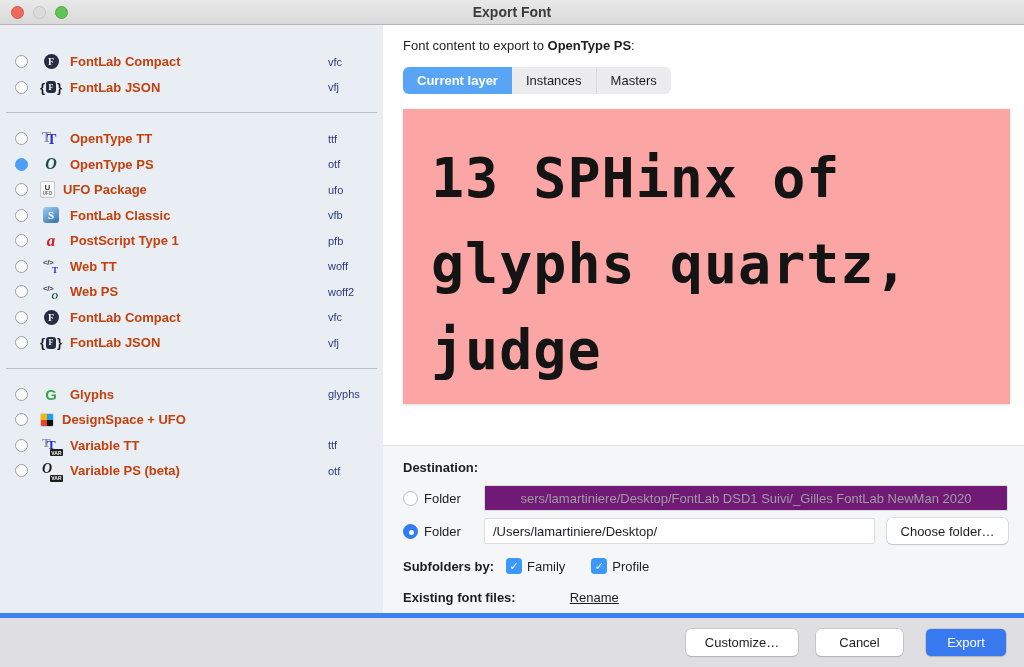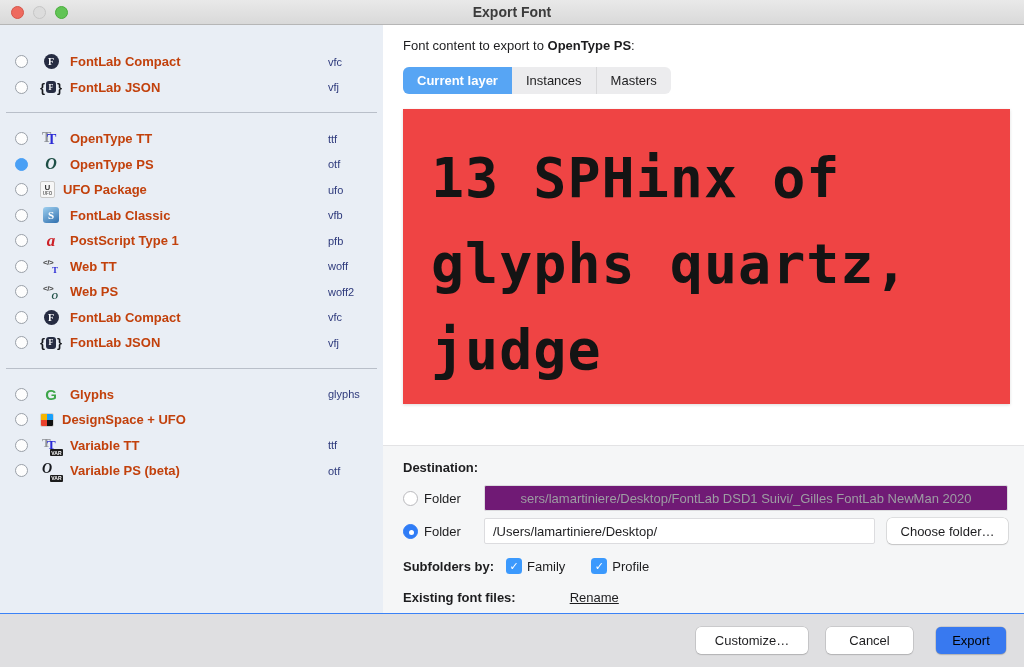--- a/index.html
+++ b/index.html
@@ -82,21 +82,21 @@
   
   .chead { padding:13px 0 0 20px; font-size:13px; color:#1d1d1f; }
   .chead b { font-weight:bold; }
   .tabs { display:inline-flex; margin:14px 0 0 20px; border-radius:6px; overflow:hidden;
     background:#ececee; height:27px; align-items:stretch; }
   .tab { font-size:13px; color:#1d1d1f; padding:0 14px; display:flex; align-items:center;
     border-right:1px solid #d8d8da; }
   .tab:last-child { border-right:none; }
   .tab.active { background:#57a5f4; color:#fff; font-weight:bold; border-right:none; }
 
-  .preview { margin:15px 0 0 20px; width:607px; height:295px; background:#ef4444;
+  .preview { margin:15px 0 0 20px; width:607px; height:295px; background:#fca5a5;
     box-shadow:0 1px 3px rgba(0,0,0,.14); padding:26px 0 0 28px; overflow:hidden; }
   .pline { font-family:"DejaVu Sans Mono","Liberation Mono",monospace; font-weight:bold;
     font-size:55px; line-height:86px; color:#141414; letter-spacing:1px; white-space:nowrap; }
 
   
   .dest { position:absolute; left:0; right:0; top:420px; bottom:0;
     background:#f5f6f7; border-top:1px solid #e3e3e5; padding:14px 16px 0 20px; }
   .dlabel { font-size:13px; font-weight:bold; color:#1d1d1f; }
   .drow { display:flex; align-items:center; margin-top:10px; }
   .dradio { width:15px; height:15px; border-radius:50%; border:1px solid #b9b9bd;
@@ -118,28 +118,28 @@
   .cbx { width:16px; height:16px; border-radius:3.5px; background:#3b99fd; flex:none;
     display:flex; align-items:center; justify-content:center; }
   .cbx::after { content:"✓"; color:#fff; font-size:11px; font-weight:bold; }
   .cblbl { font-size:13px; color:#1d1d1f; margin-left:5px; }
   .gap26 { width:26px; }
   .existrow { display:flex; align-items:center; margin-top:16px; }
   .rename { font-size:13px; color:#1d1d1f; text-decoration:underline; margin-left:6px;padding-left:48px; }
 
   
   .footer { position:absolute; left:0; right:0; bottom:0; height:54px; background:#dfdfe1;
-    border-top:1px solid #3b82f6; display:flex; align-items:center; justify-content:flex-end;
+    border-top:5px solid #3b82f6; display:flex; align-items:center; justify-content:flex-end;
     padding-right:18px; }
   .fbtn { height:27px; border:none; border-radius:5px; background:#fff; font-size:13px;
     color:#1d1d1f; font-family:inherit;
     box-shadow:0 0 0 0.5px rgba(0,0,0,.18), 0 1px 1.5px rgba(0,0,0,.12); }
   .fbtn.customize { width:112px; margin-right:18px; }
   .fbtn.cancel { width:87px; margin-right:23px; }
-  .fbtn.export { width:70px; background:#3879f0; color:#000000; }
+  .fbtn.export { width:80px; background:#3879f0; color:#ffffff; }
 </style>
 </head>
 <body>
 
 <div class="window">
 
   <div class="titlebar">
     <div class="traffic">
       <span class="tl tl-red"></span>
       <span class="tl tl-yel"></span>

